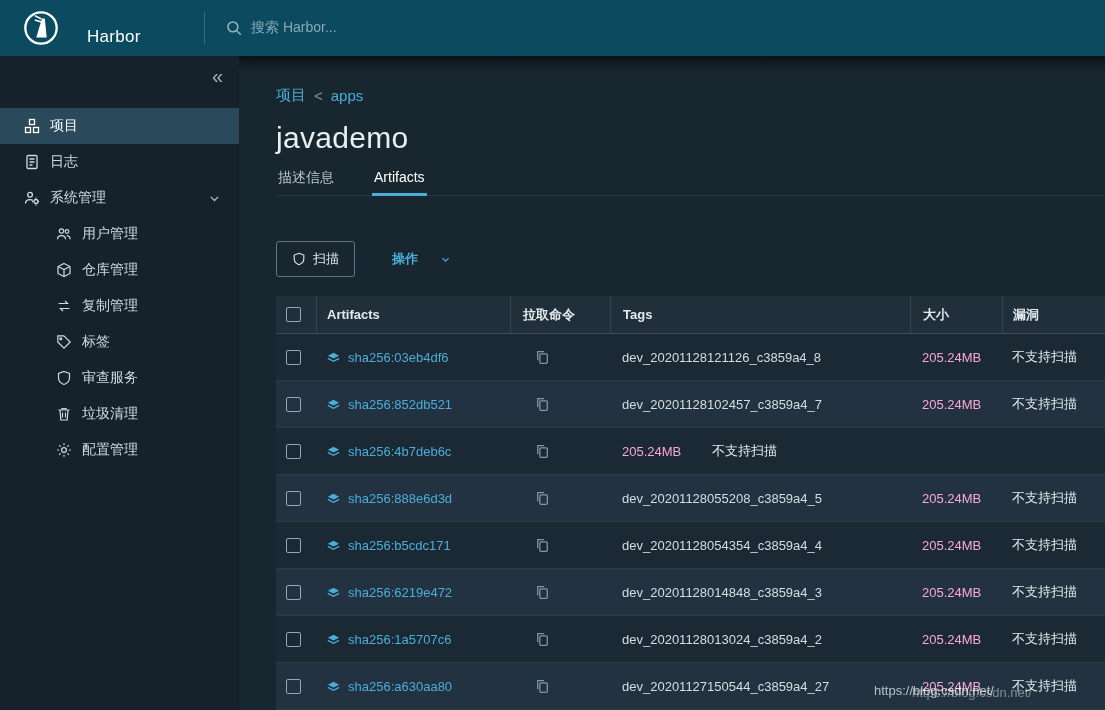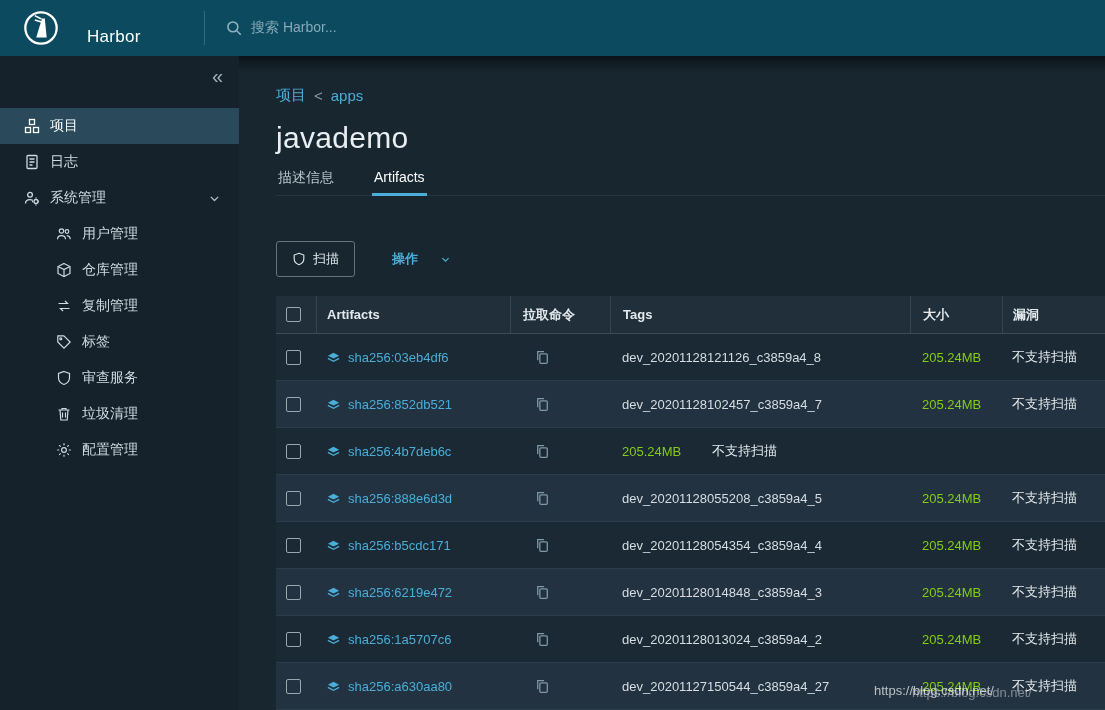--- a/index.html
+++ b/index.html
@@ -95,21 +95,21 @@
     display:flex; height:47px; align-items:center;
     border-bottom:1px solid #2b3d49;
   }
   .tr.odd  { background:#1a2933; }
   .tr.even { background:#223240; }
 
   .col-check    { width:40px;  padding-left:10px; display:flex; align-items:center; }
   .col-artifact { width:194px; padding-left:10px; display:flex; align-items:center; gap:7px; }
   .col-pull     { width:100px; padding-left:24px; display:flex; align-items:center; }
   .col-tags     { width:300px; padding-left:12px; }
-  .col-size     { width:92px;  padding-left:12px; color:#84cc16; }
+  .col-size     { width:92px;  padding-left:12px; color:#f9a8d4; }
   .col-vuln     { flex:1; min-width:140px; padding-left:10px; color:#e3e9ec; }
 
   .checkbox {
     width:15px; height:15px; border:1px solid #9aa7ae; border-radius:2px;
     background:transparent; display:inline-block; cursor:pointer;
   }
   .digest-link { color:#4aaed9; font-size:13px; white-space:nowrap; }
   .copy-icon { color:#7f99a6; display:flex; cursor:pointer; }
   .artifact-glyph { display:flex; }
 

